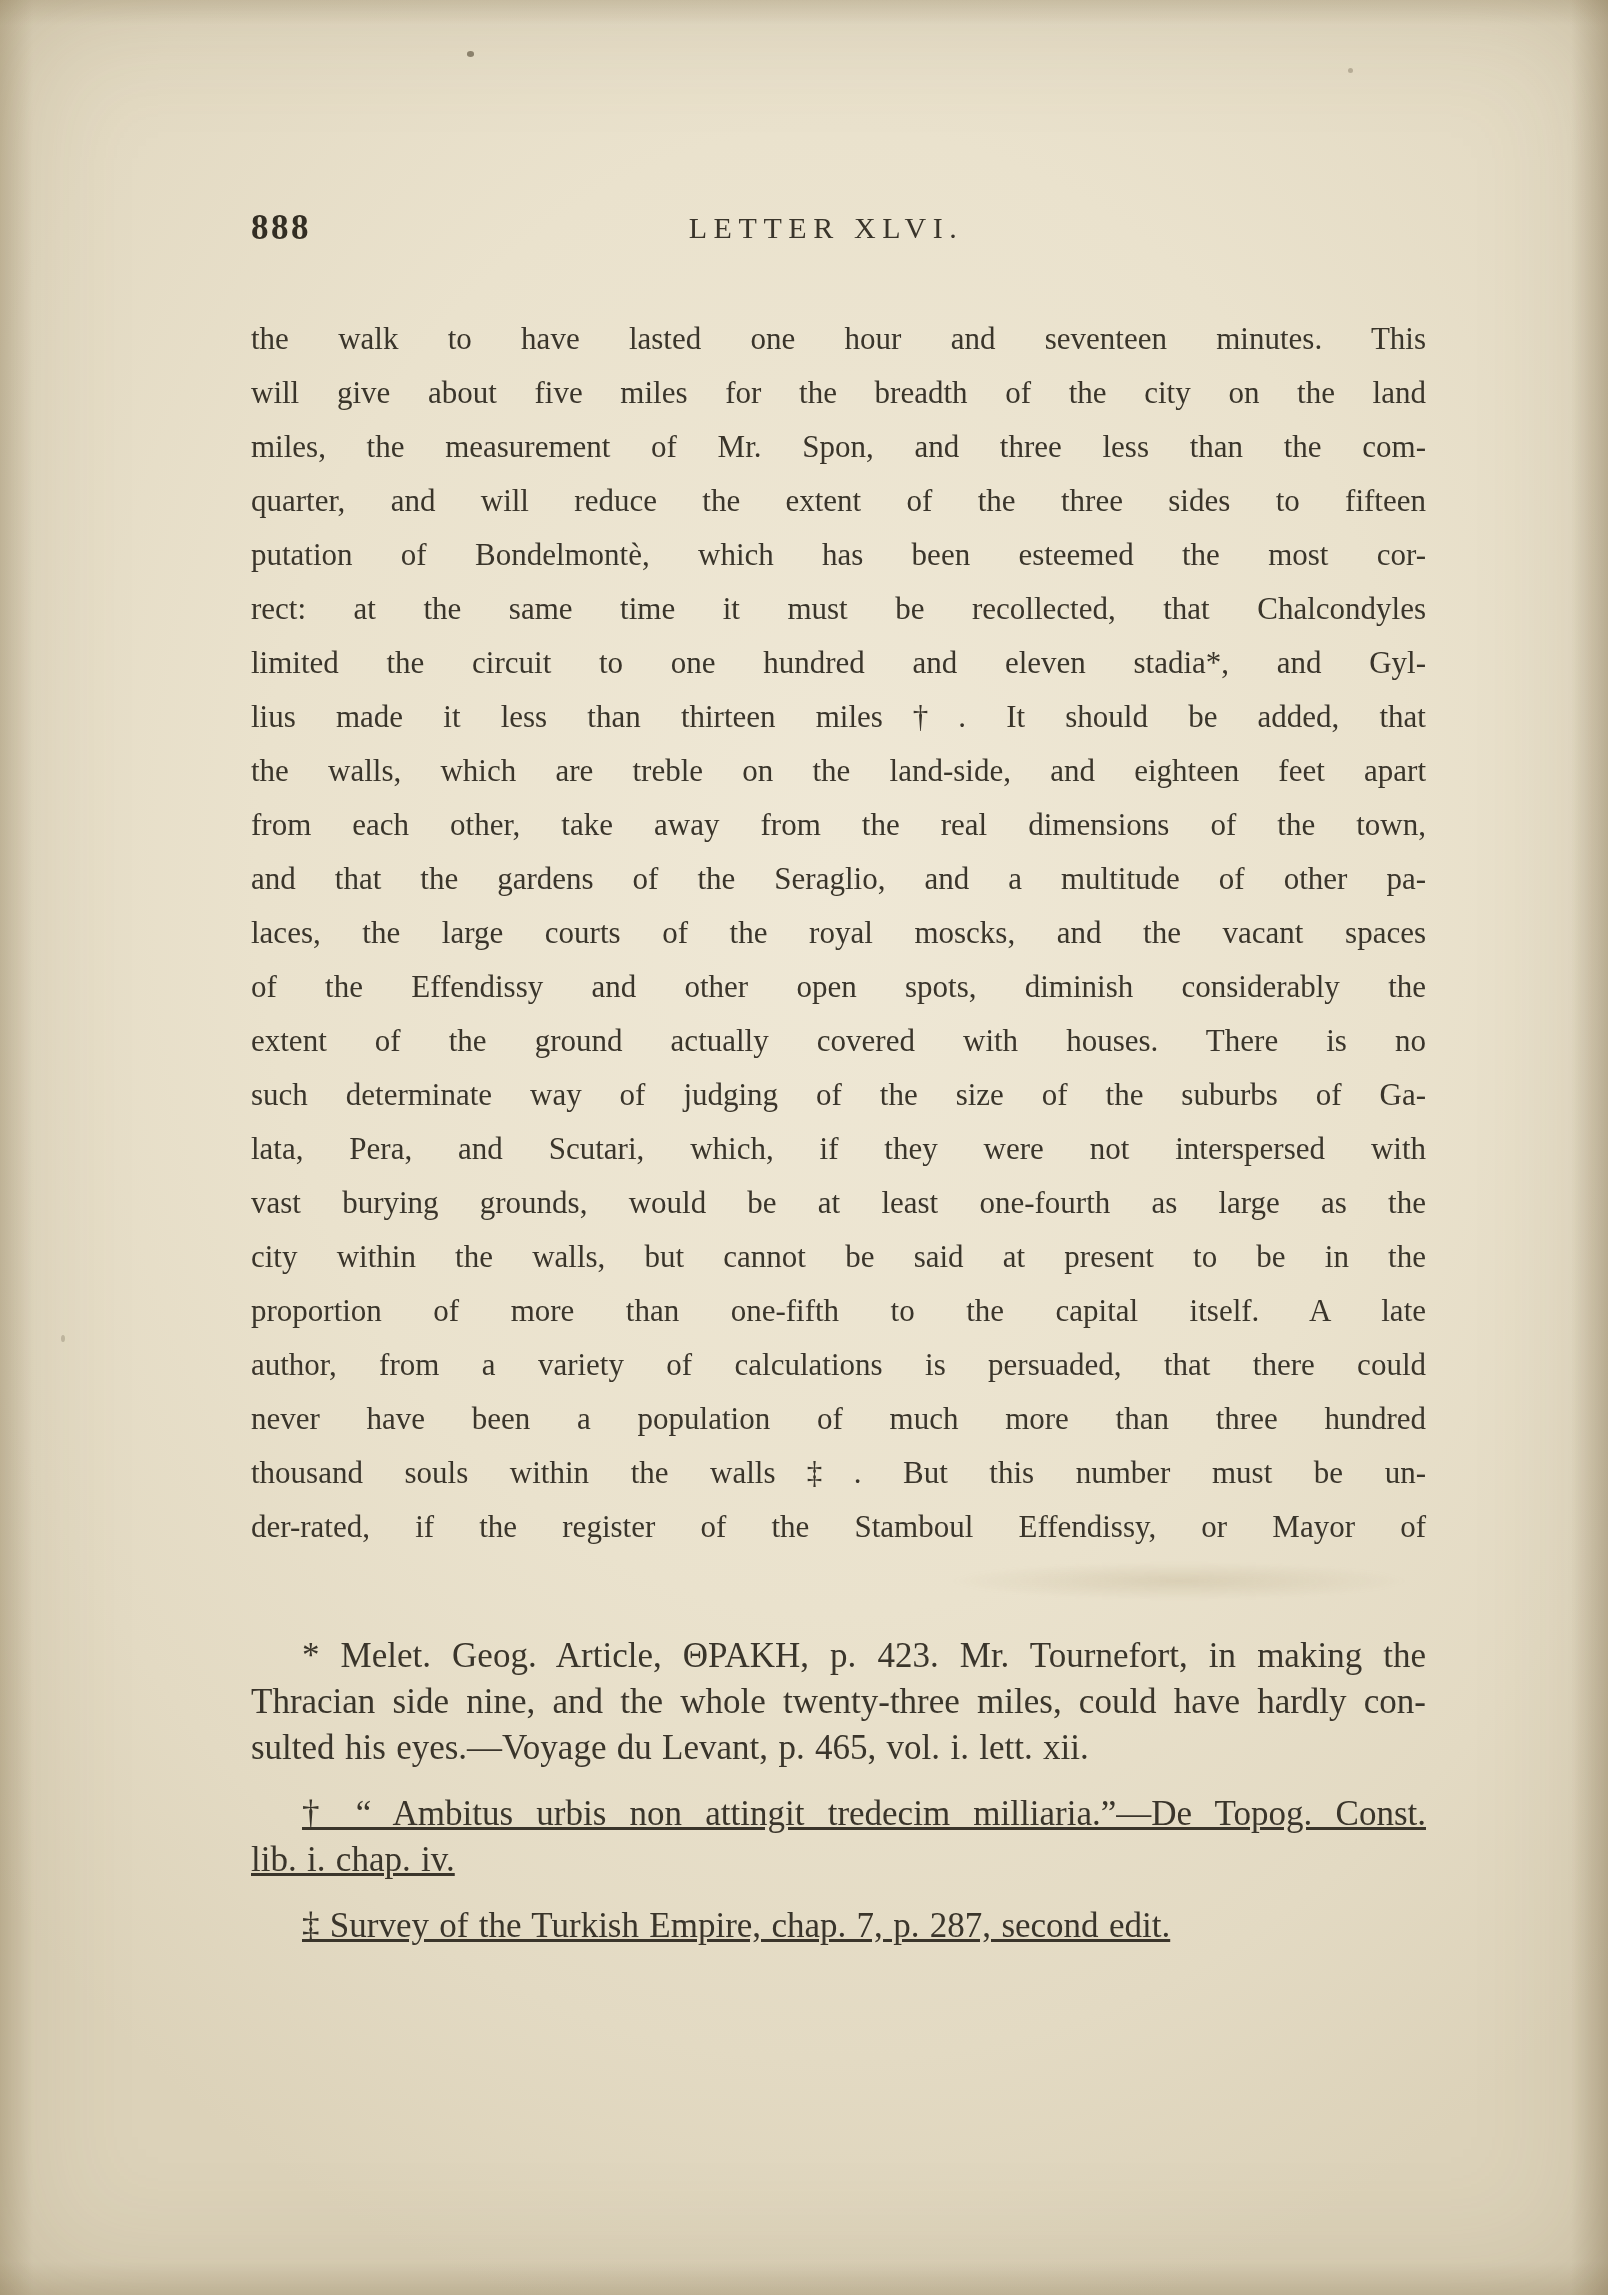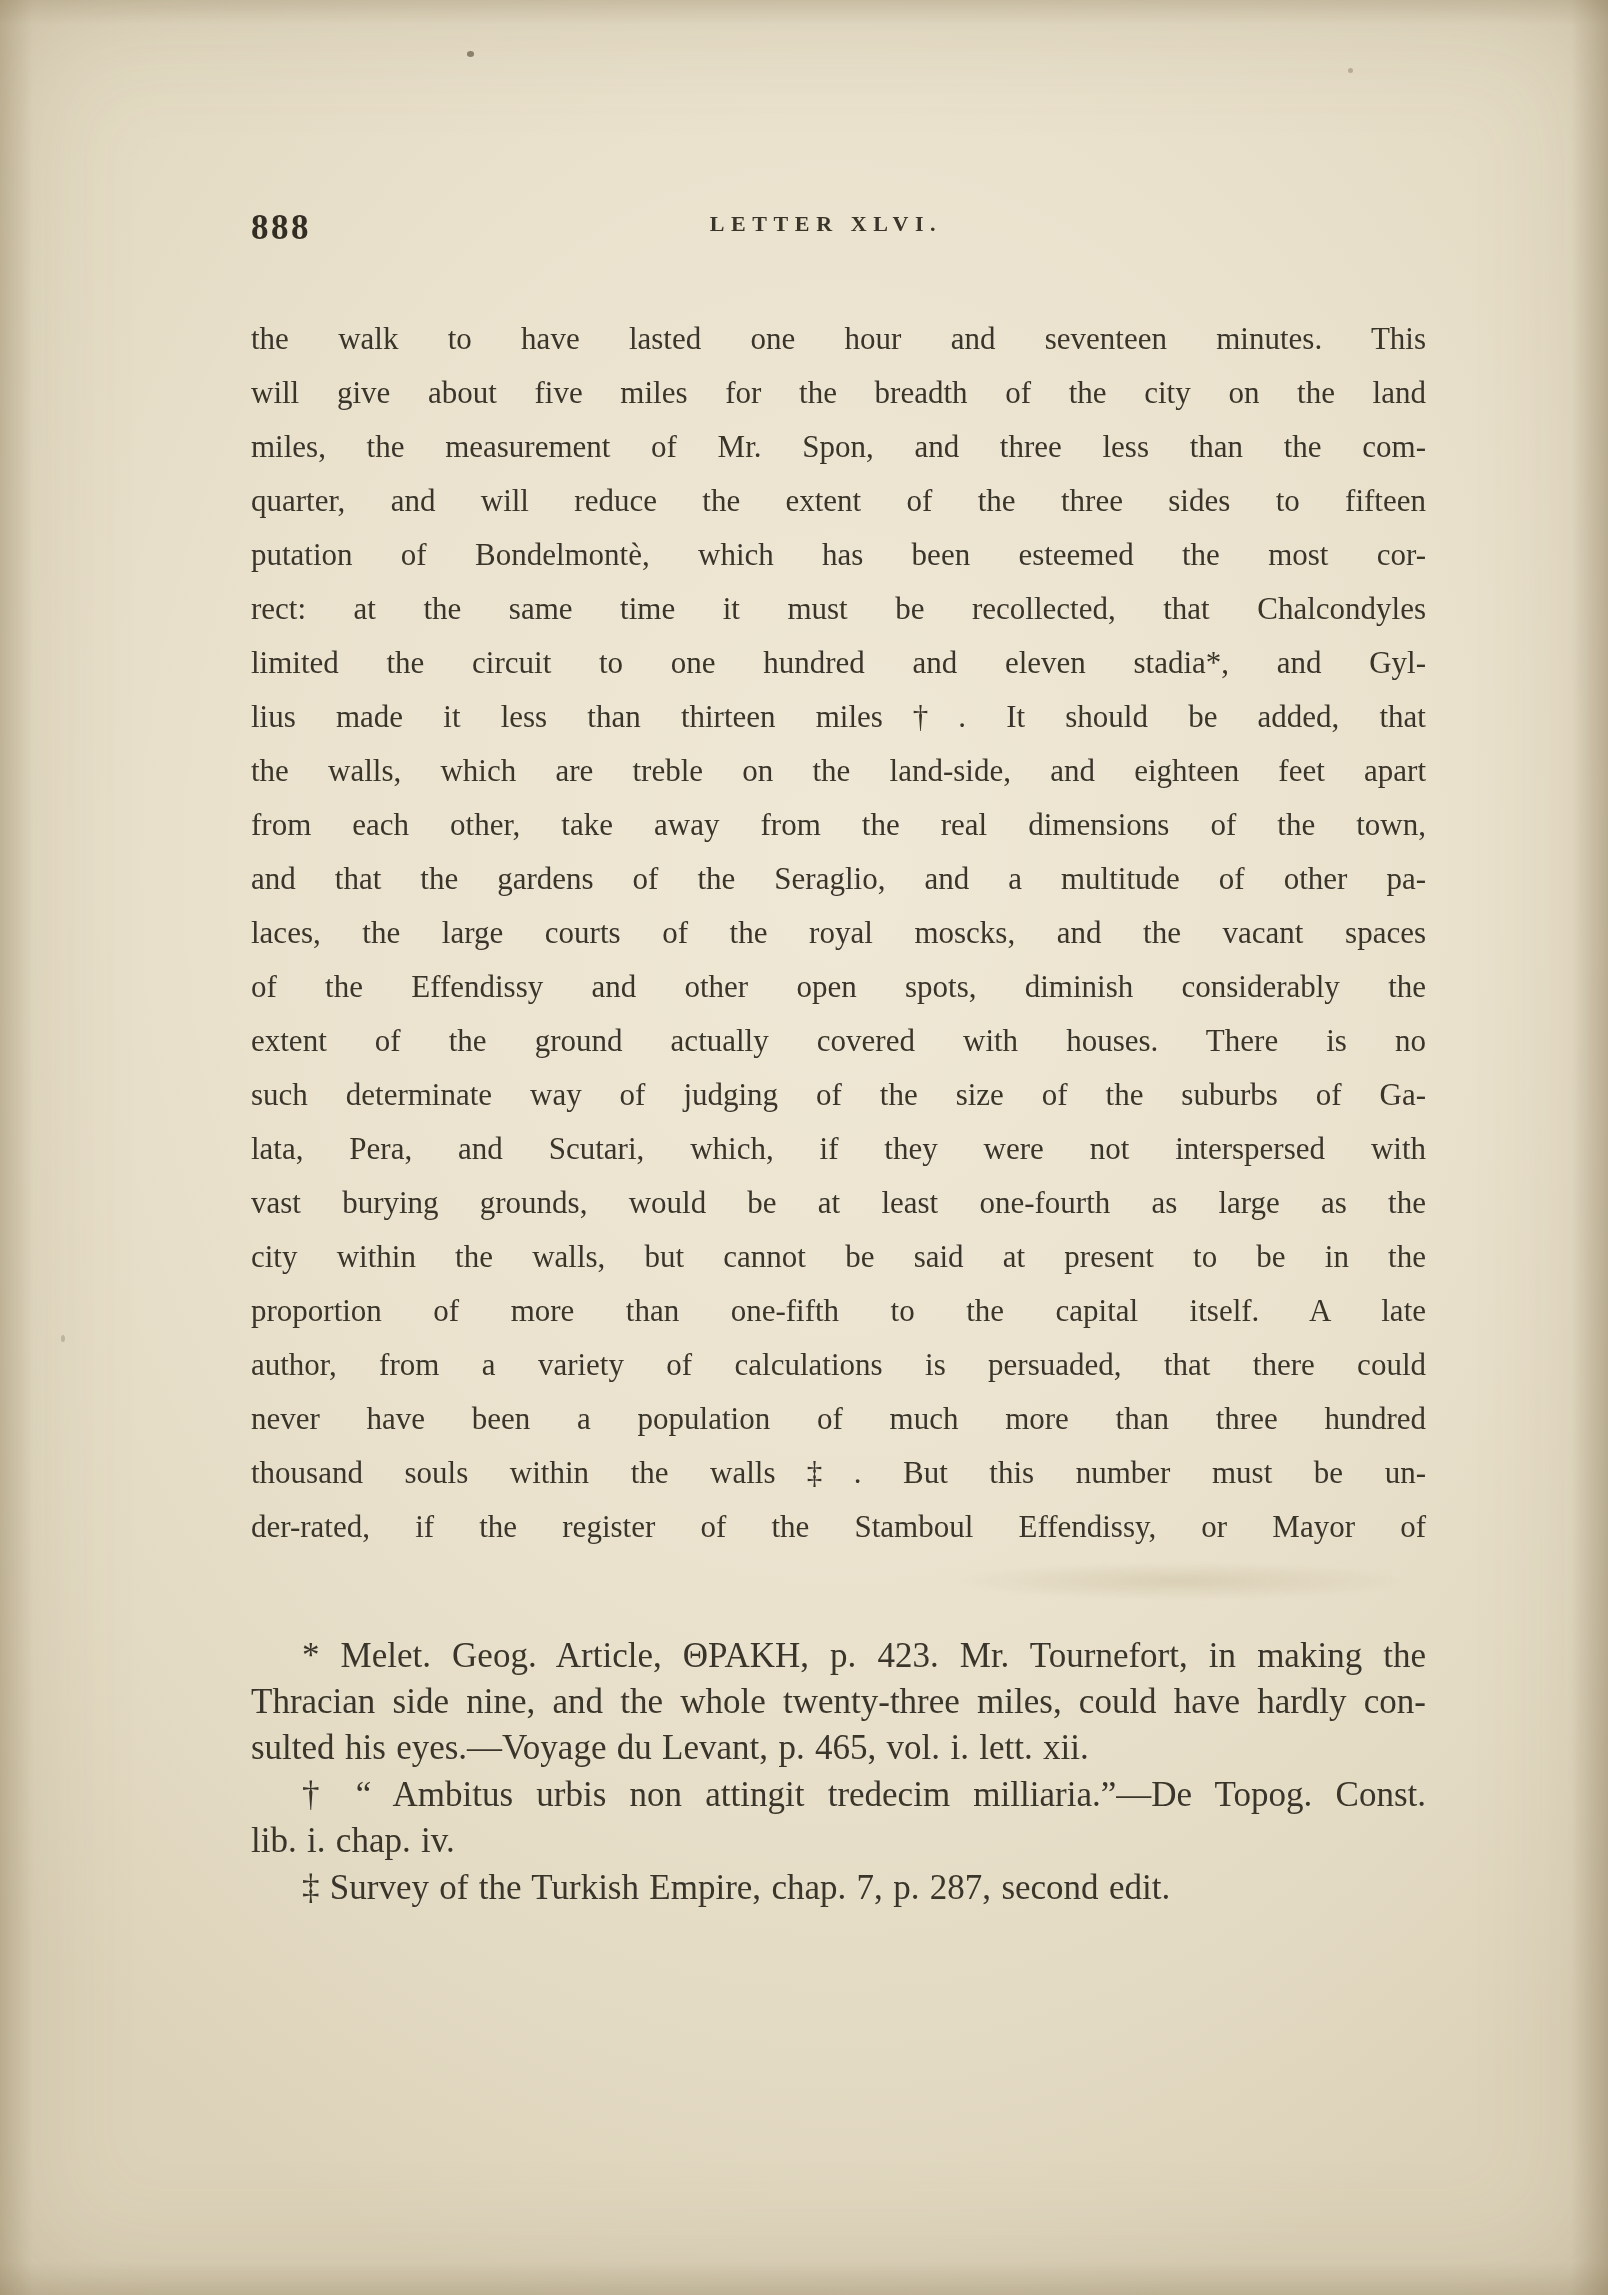--- a/index.html
+++ b/index.html
@@ -70,22 +70,22 @@
     font-weight: bold;
     letter-spacing: 2.5px;
     color: #332e24;
   }
   .header-title {
     position: absolute;
     left: 0;
     right: 25px;
     top: 3.3px;
     text-align: center;
-    font-size: 22px;
-    font-weight: bold;
+    font-size: 30px;
+    font-weight: normal;
     letter-spacing: 6.6px;
     color: #3a352b;
   }
 
   .body-text {
     margin-top: 51px;
   }
   .body-line {
     font-size: 31px;
     line-height: 54px;
@@ -104,21 +104,21 @@
   .fn-line {
     line-height: 46px;
     height: 46px;
     text-align: justify;
     text-align-last: justify;
     word-spacing: 1.6px;
     white-space: nowrap;
   }
   .fn-line.fn-first { text-indent: 51px; }
   .fn-line.fn-last  { text-align-last: left; }
-  .footnote + .footnote { margin-top: 1px; }
+  .footnote + .footnote { margin-top: 20px; text-decoration: underline; }
 </style>
 </head>
 <body>
 
 <div class="scan">
 
   <div class="edge-left"></div>
   <div class="edge-right"></div>
   <div class="edge-top"></div>
   <div class="edge-bottom"></div>

